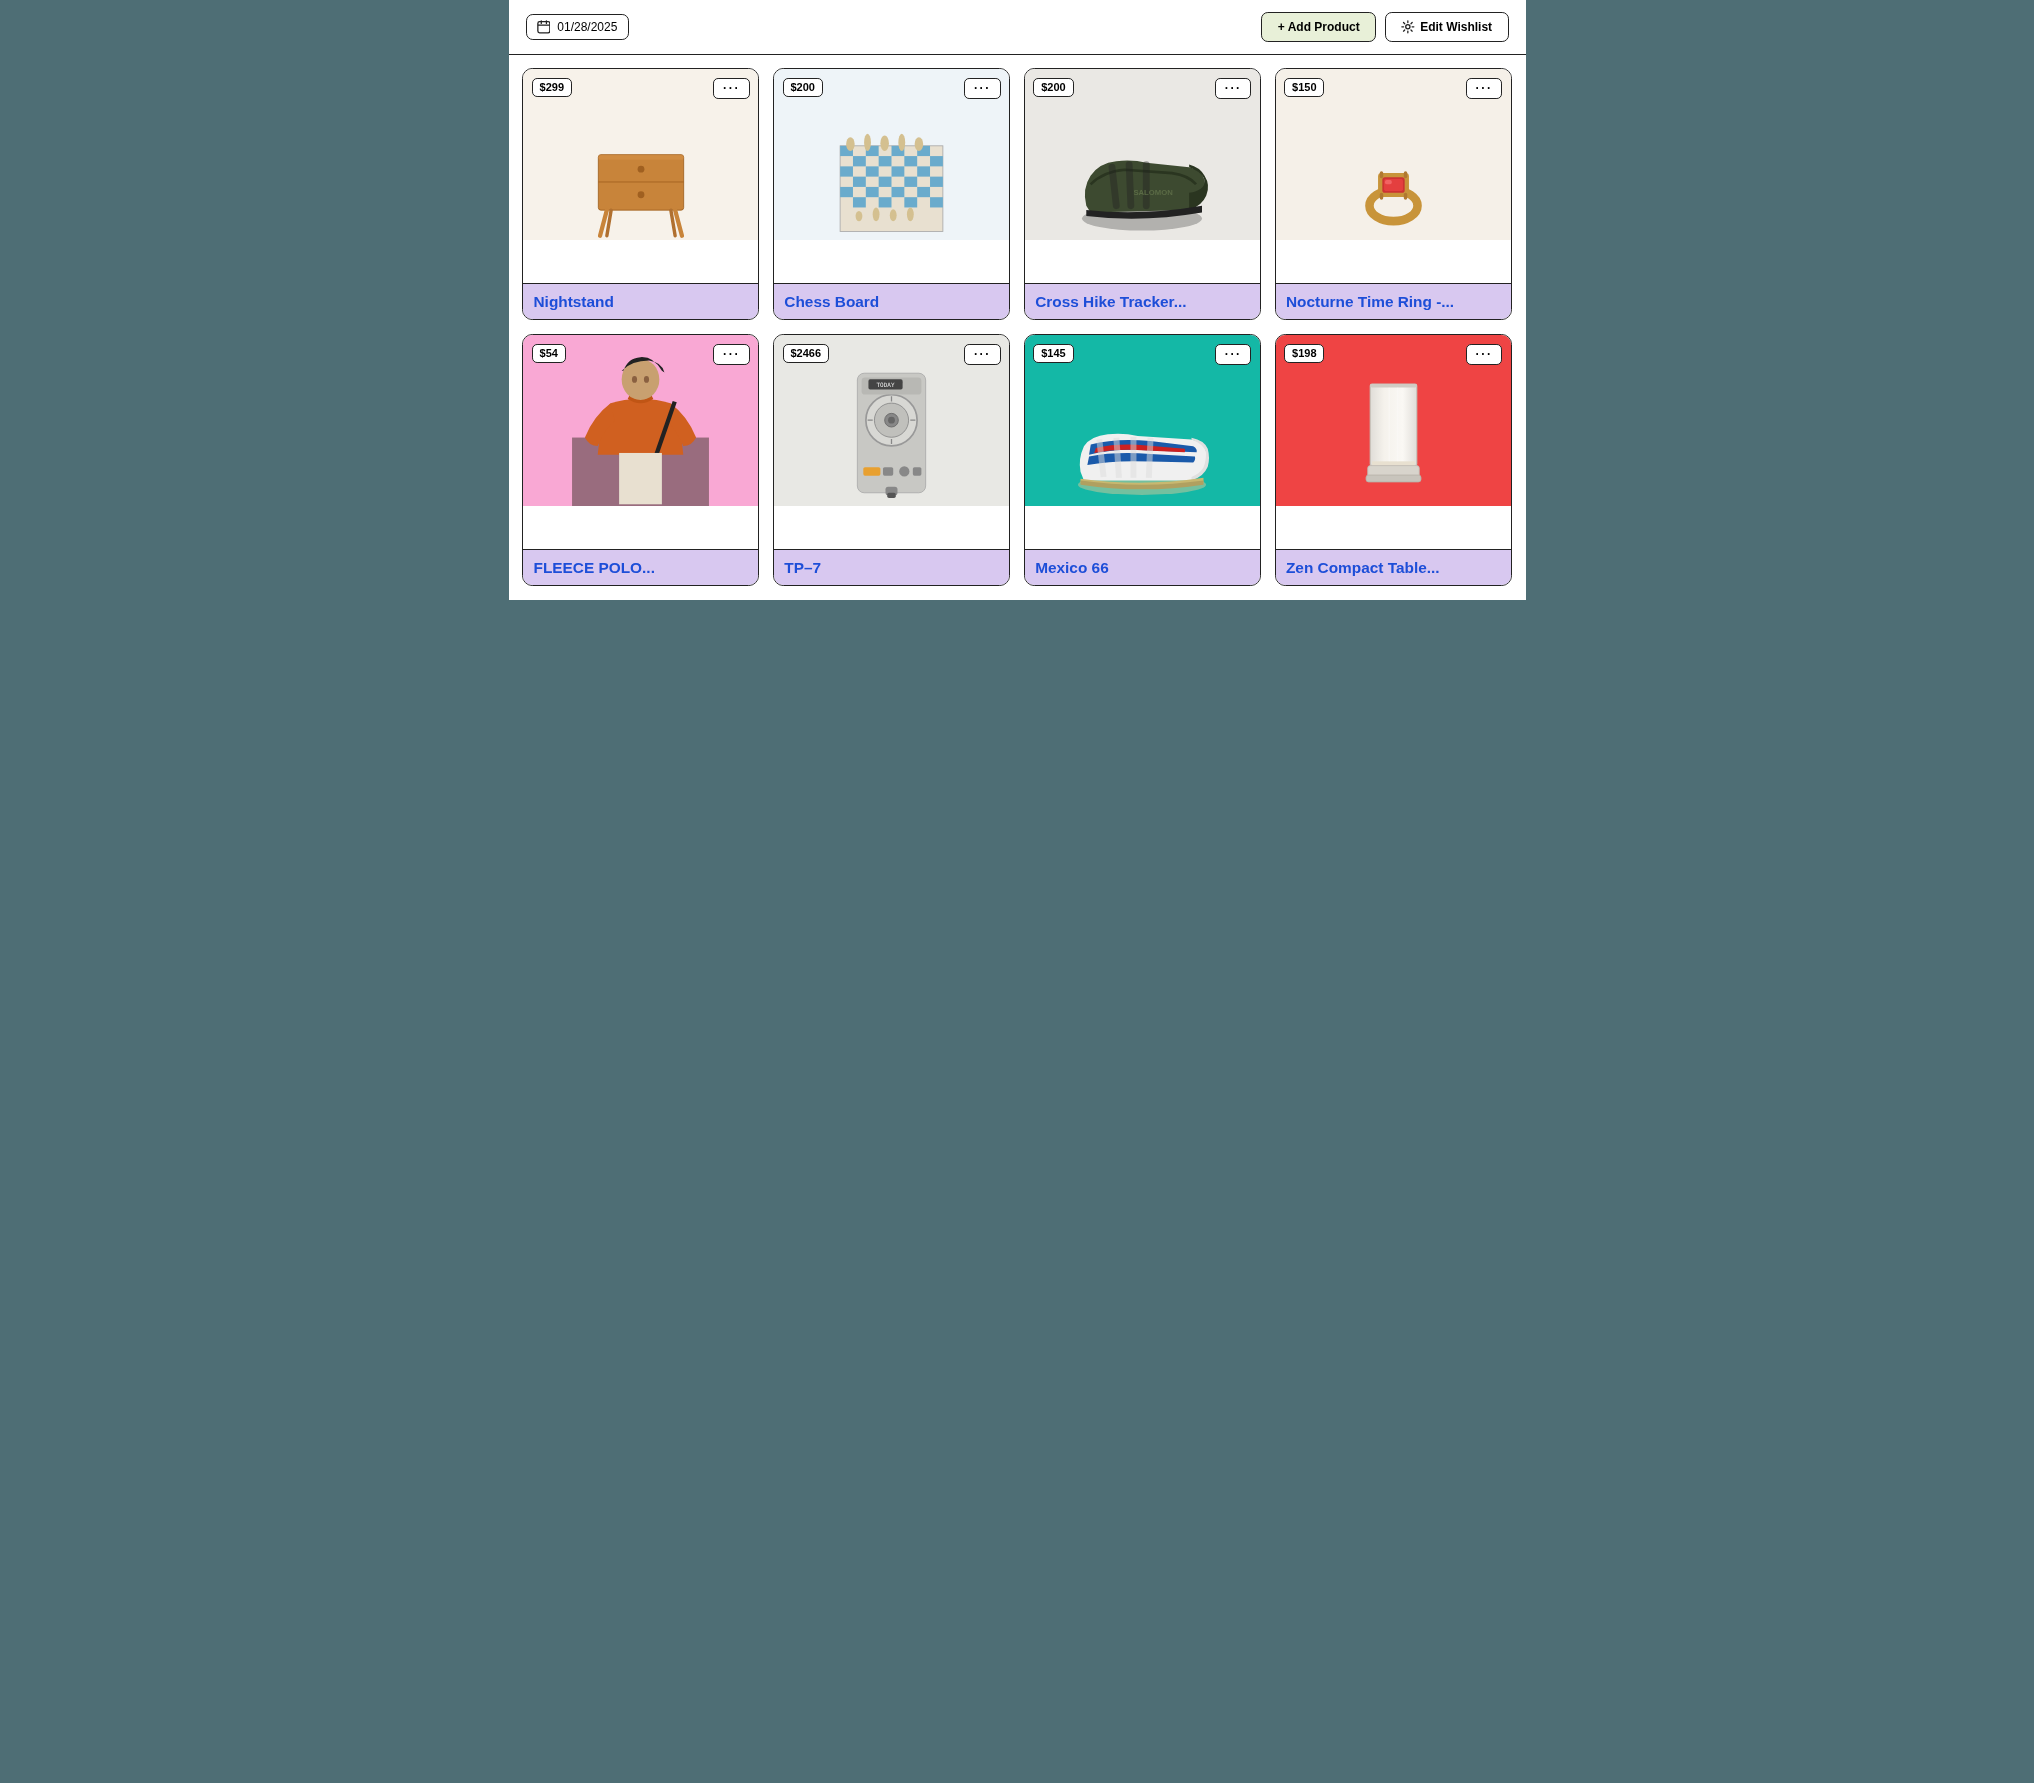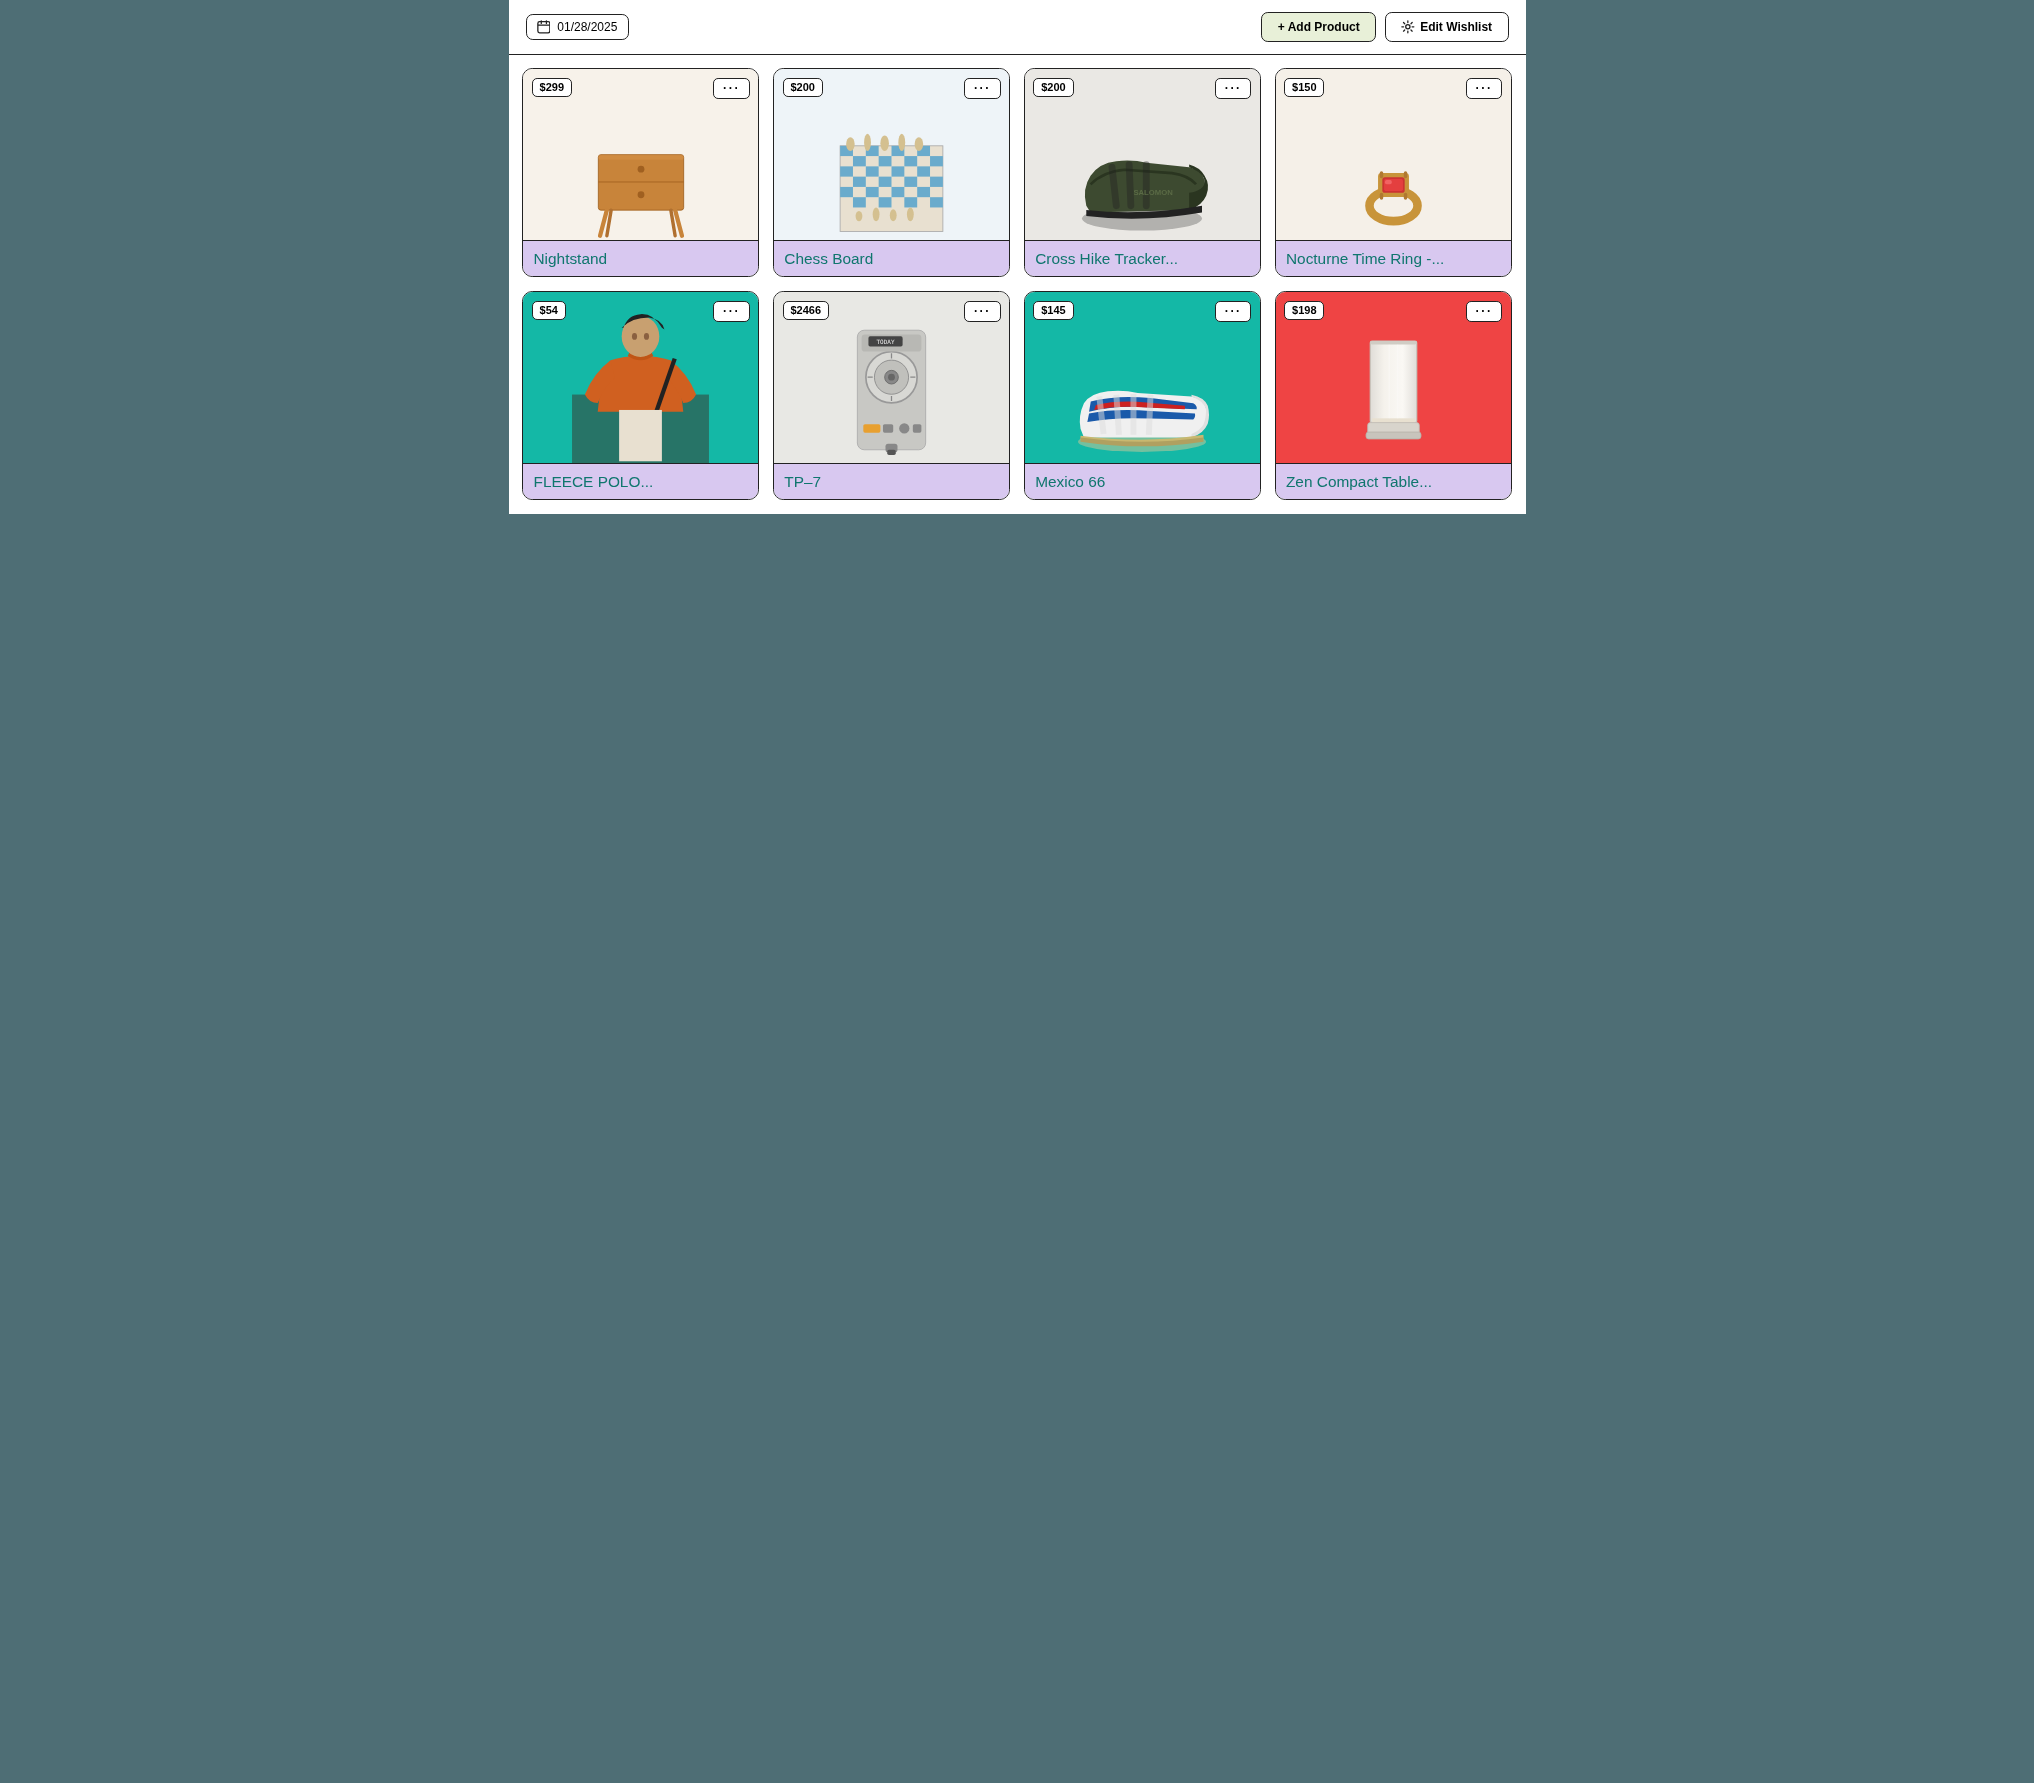--- a/index.html
+++ b/index.html
@@ -162,23 +162,24 @@
       padding: 2.6px 8.6px;
       font-size: 12px;
       font-weight: 600;
       cursor: pointer;
       letter-spacing: 1.7px;
     }
     .card-label {
       background: #d8c8f0;
       padding: 8.6px 10.3px;
       font-size: 15.4px;
-      font-weight: 400;
-      color: #0f766e;
+      font-weight: 700;
+      color: #1d4ed8;
       border-top: 1.7px solid #222;
+      margin-top: 43px;
     }
 
     
     .nightstand-svg { background: #f7f2ea; }
     
     .chess-svg { background: #eef4f8; }
     
     .shoe-svg { background: #eae8e4; }
     
     .ring-svg { background: #f5f0e8; }
@@ -344,21 +345,21 @@
           <rect x="44" y="40" width="4" height="8" rx="2" fill="#b07830"></rect>
           <rect x="72" y="40" width="4" height="8" rx="2" fill="#b07830"></rect>
           <rect x="44" y="65" width="4" height="8" rx="2" fill="#b07830"></rect>
           <rect x="72" y="65" width="4" height="8" rx="2" fill="#b07830"></rect>
         </svg>
       </div>
       <div class="card-label">Nocturne Time Ring -...</div>
     </div>
 
     <div class="product-card">
-      <div class="card-image-area fleece-svg" style="background:#14b8a6;">
+      <div class="card-image-area fleece-svg" style="background:#f9a8d4;">
         <span class="price-badge">$54</span>
         <button class="more-btn">···</button>
         <svg width="137" height="154" viewBox="0 0 160 180">
 
           <rect x="0" y="100" width="160" height="80" fill="#3a3028" opacity="0.5"></rect>
 
           <path d="M45 60 Q35 70 30 120 L130 120 Q125 70 115 60 Q100 55 80 55 Q60 55 45 60Z" fill="#d06020"></path>
 
           <path d="M65 55 Q80 65 95 55 L90 45 Q80 52 70 45 Z" fill="#c05515"></path>
 

